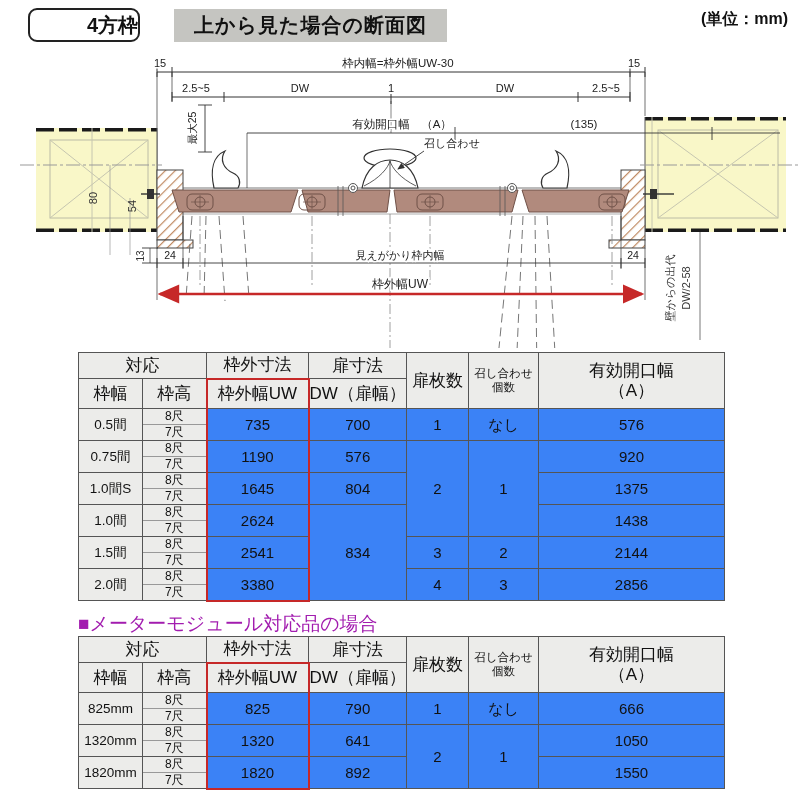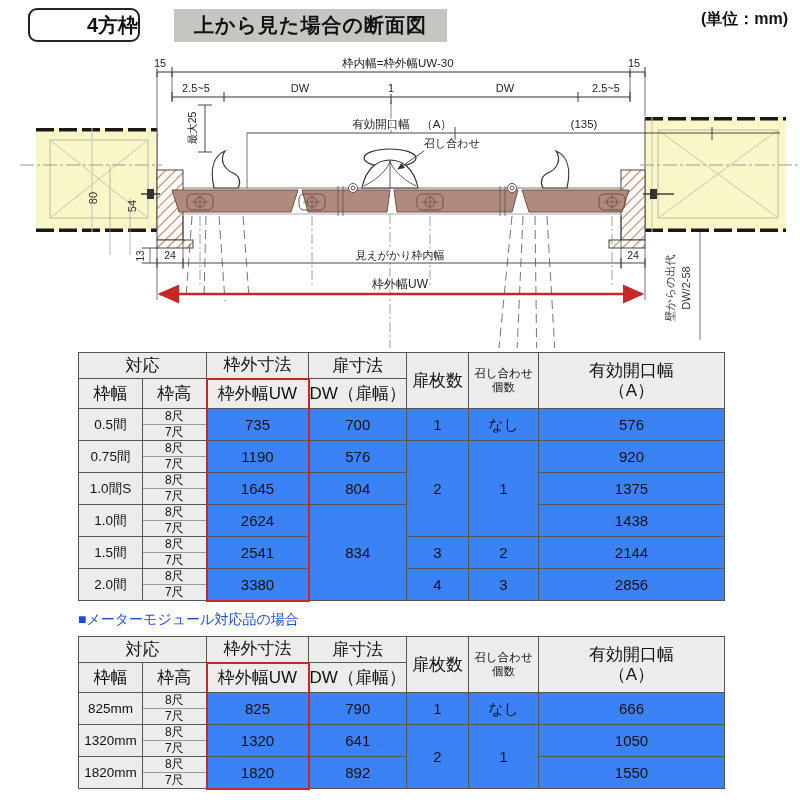--- a/index.html
+++ b/index.html
@@ -3,21 +3,21 @@
 <meta charset="utf-8">
 <style>
   html,body{margin:0;padding:0}
   body{width:800px;height:800px;background:#fff;position:relative;
        font-family:"Liberation Sans","DejaVu Sans",sans-serif;color:#111;overflow:hidden}
   .abs{position:absolute}
   #badge{left:28px;top:8px;width:108px;height:30px;border:2.5px solid #222;border-radius:9px;
          text-align:right;line-height:30px;font-size:20px;font-weight:bold;background:#fff}
   #title{left:174px;top:9px;background:#c5c5c1;padding:3px 20px;font-size:20px;font-weight:bold;letter-spacing:1px}
   #unit{right:12px;top:9px;font-size:16px;font-weight:bold}
-  #section2-label{left:78px;top:611px;font-size:14px;color:#1d4ed8}
+  #section2-label{left:78px;top:611px;font-size:19px;color:#a21caf}
   svg text{font-family:"Liberation Sans","DejaVu Sans",sans-serif}
   .svgt{paint-order:stroke;stroke:#fff;stroke-width:3px;fill:#222}
   .svgt2{fill:#333}
   
   table.spec{border-collapse:collapse;table-layout:fixed;background:#fff;border:1.5px solid #333}
   table.spec th,table.spec td{border:1px solid #555;text-align:center;vertical-align:middle;
       padding:0;overflow:hidden;line-height:1.15}
   table.spec th{background:#ececea;font-weight:normal;white-space:pre-line}
   table.spec thead tr:nth-child(1){height:26px}
   table.spec thead tr:nth-child(2){height:30px}

